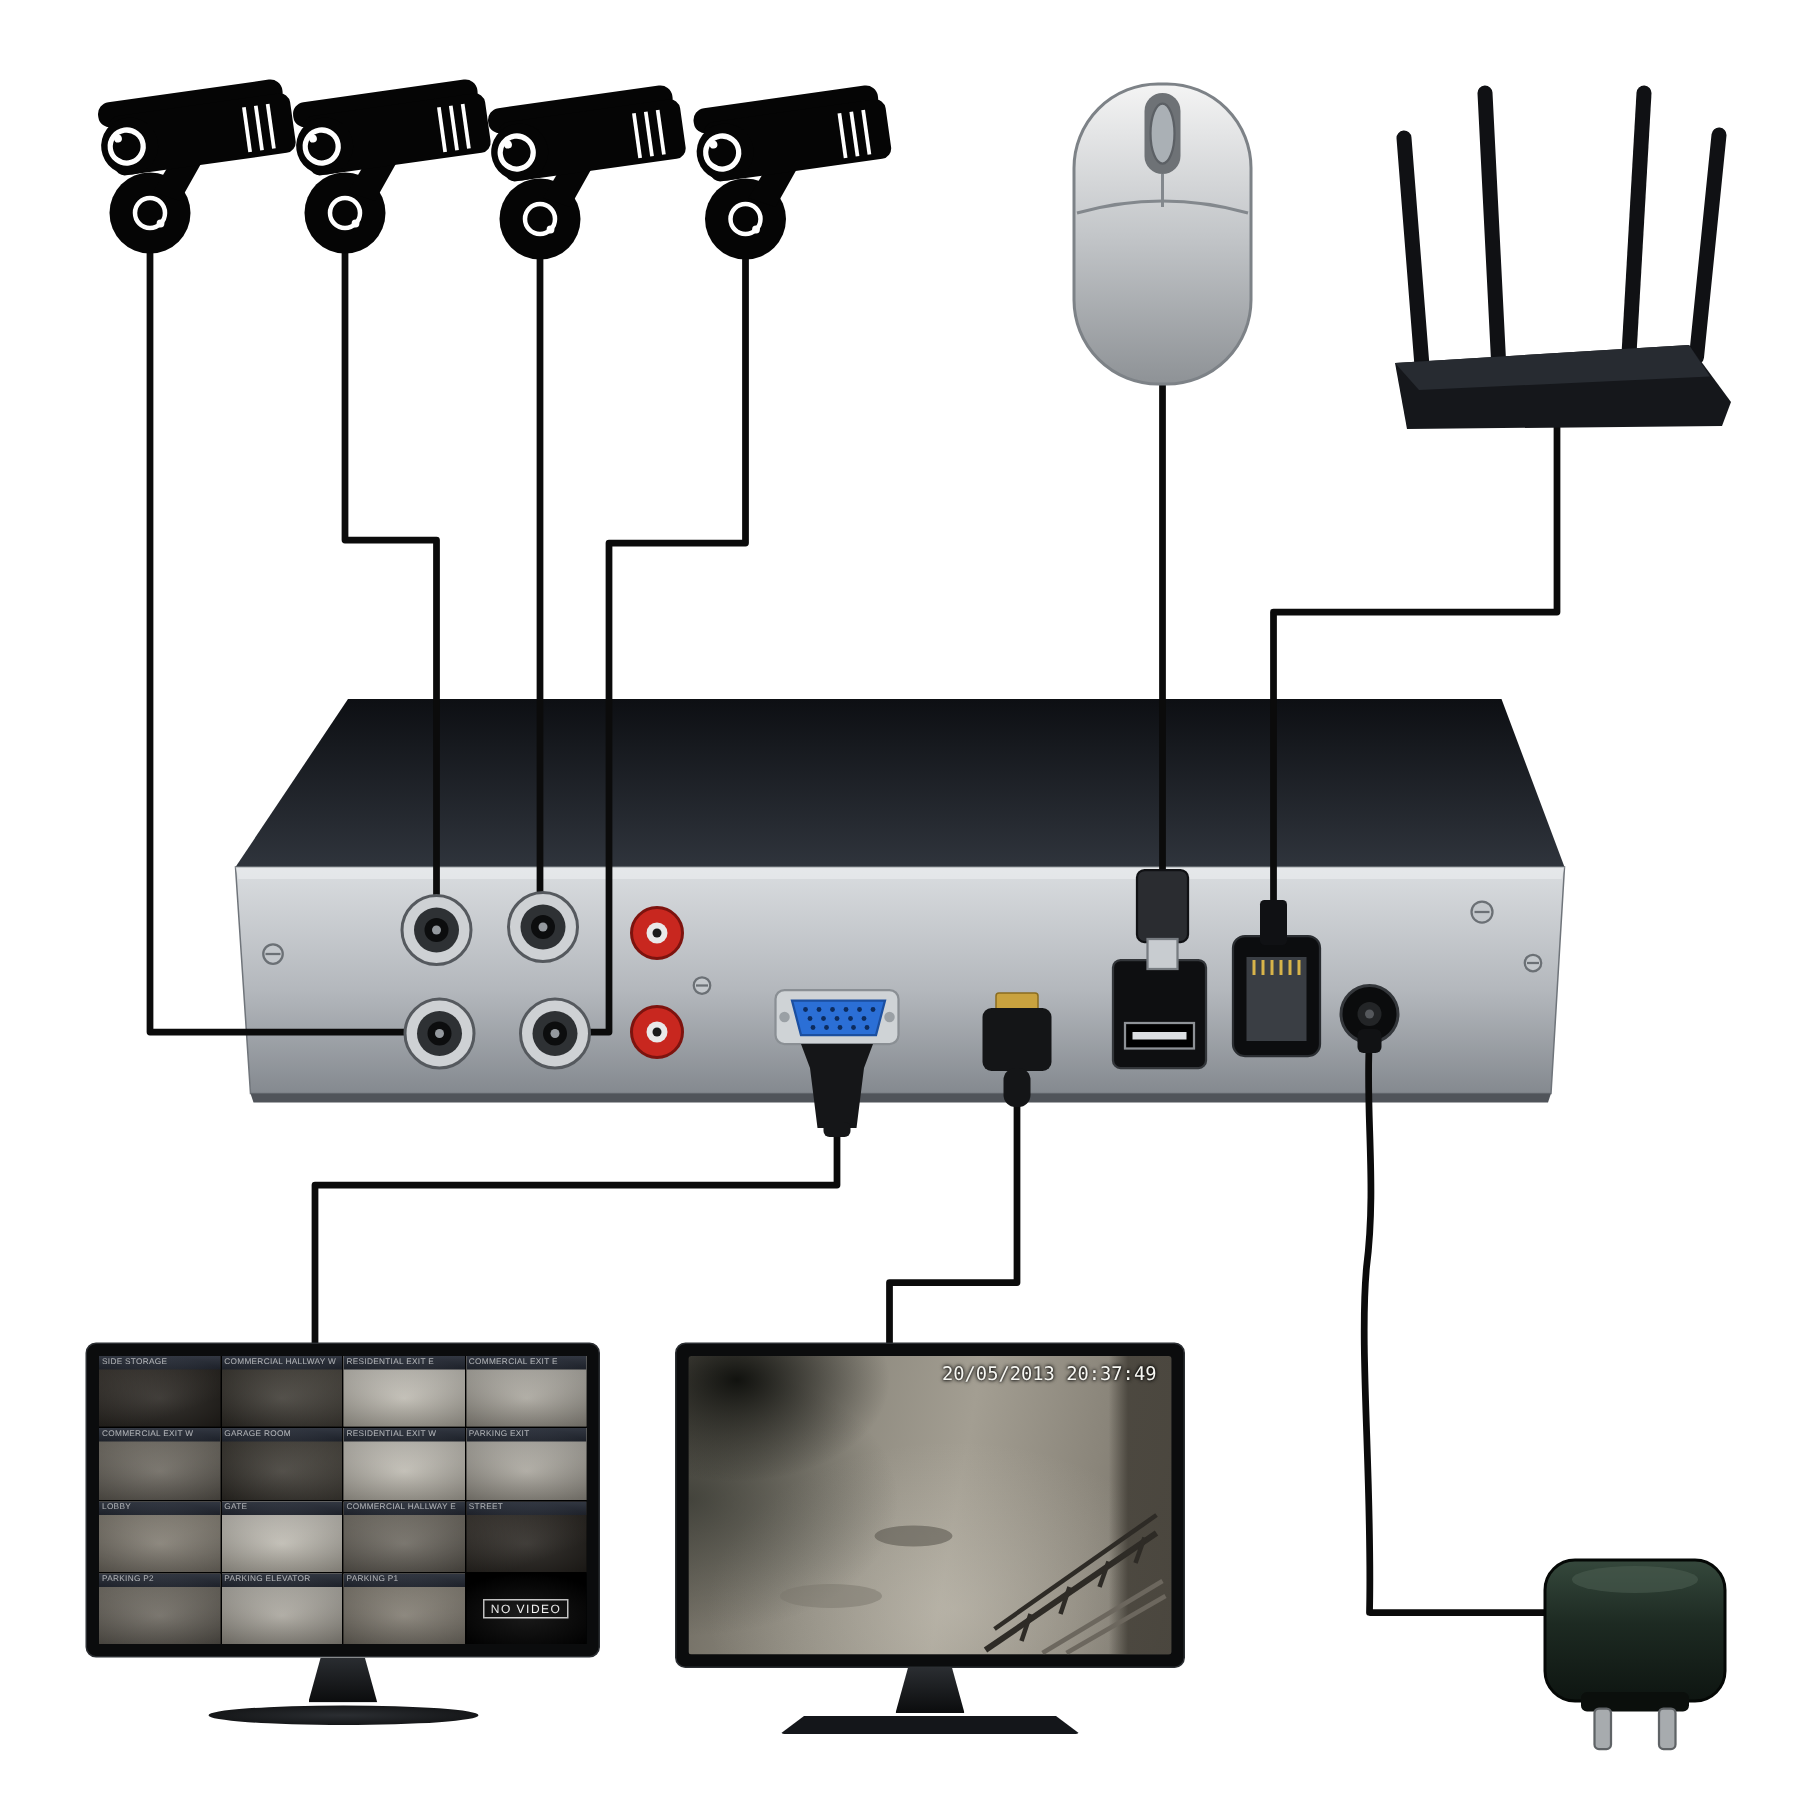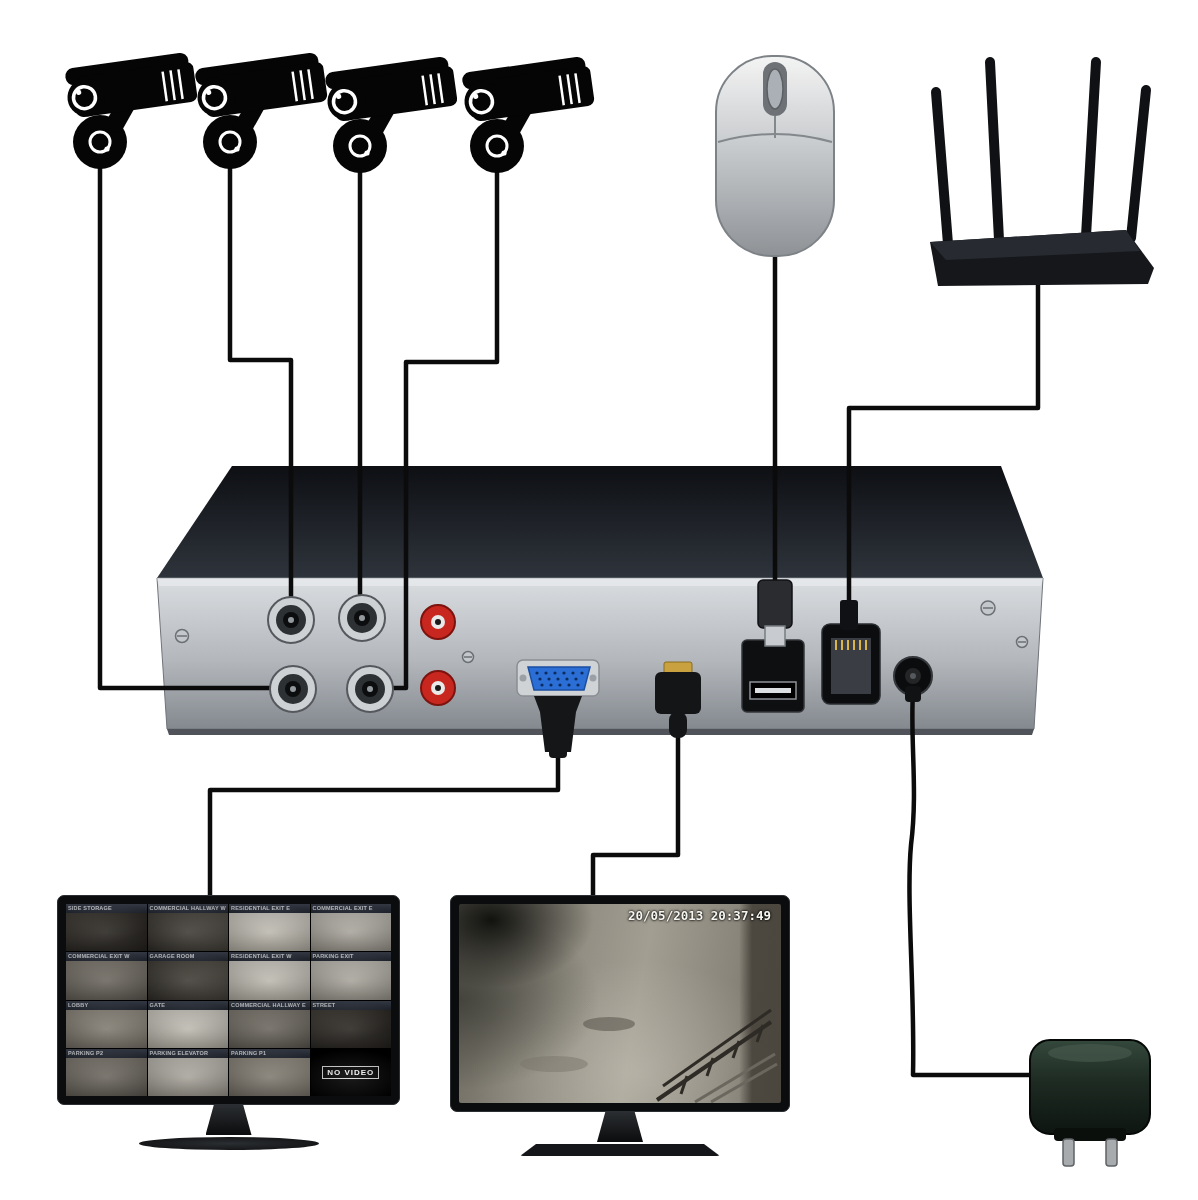--- a/index.html
+++ b/index.html
@@ -1,16 +1,16 @@
 <!DOCTYPE html>
 <html><head>
 <meta charset="utf-8">
 <style>
   html,body{margin:0;padding:0;background:#ffffff;font-family:"Liberation Sans",sans-serif;}
-  #canvas{position:relative;width:1198px;height:1200px;background:#ffffff;overflow:hidden;margin:0 auto;font-weight:bold;}
+  #canvas{position:relative;width:1198px;height:1200px;background:#ffffff;overflow:hidden;margin:0 auto;}
   #canvas > svg{position:absolute;left:0;top:0;pointer-events:none;}
 
   
   .monitor{position:absolute;}
   .bezel{background:#0b0c0d;border:1px solid #2b2e32;border-radius:7px;padding:8px;box-sizing:border-box;}
   .screen{width:100%;height:100%;box-sizing:border-box;}
   .grid{display:grid;grid-template-columns:repeat(4,1fr);grid-template-rows:repeat(4,1fr);gap:1px;background:#000;height:100%;}
   .cell{position:relative;overflow:hidden;}
   .cell::after{content:"";position:absolute;inset:0;background:radial-gradient(70% 60% at 50% 60%,rgba(255,255,255,0.10),rgba(0,0,0,0.25));pointer-events:none;}
   .cellbar{height:9px;line-height:9px;background:linear-gradient(#434a58,#262b36);color:#e6e9ee;

